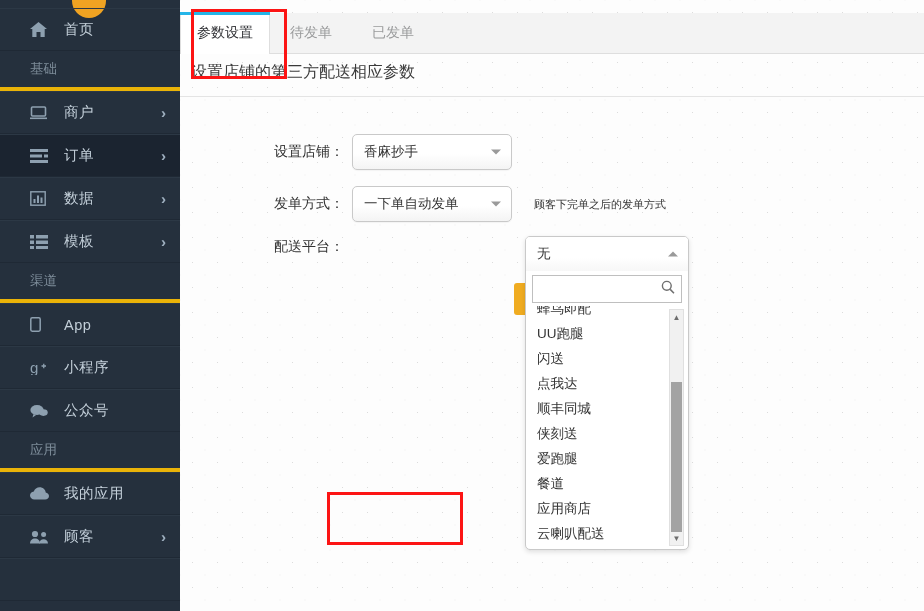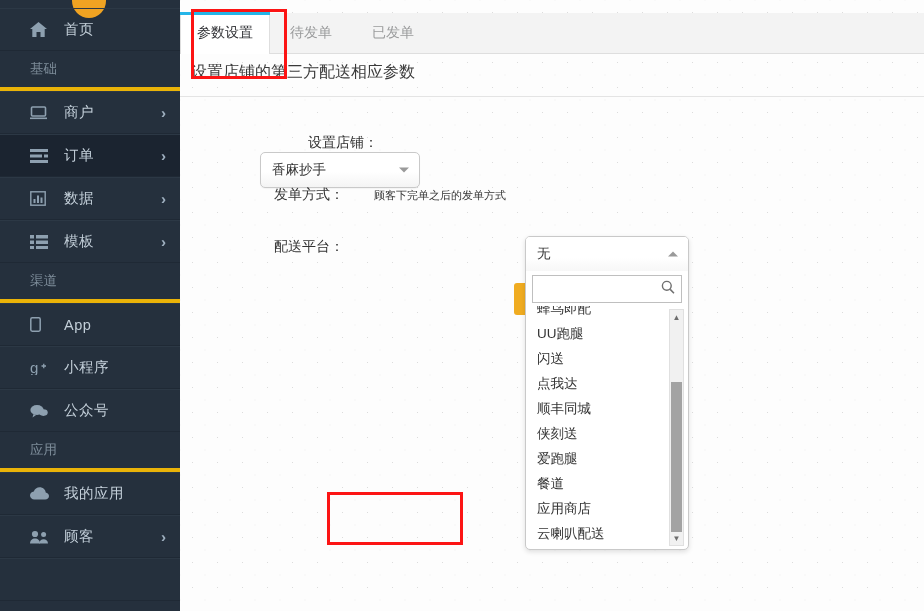--- a/index.html
+++ b/index.html
@@ -416,30 +416,34 @@
         <span>待发单</span>
       </div>
       <div class="tab">
         <span>已发单</span>
       </div>
     </div>
 
     <div class="subtitle">设置店铺的第三方配送相应参数</div>
     <div class="hr-line"></div>
 
-    <div class="form-row" style="left:80px; top:134px;flex-direction:column;">
+    <div class="form-row" style="left:80px; top:134px;">
       <div class="form-label">设置店铺：</div>
       <div class="sel">
         <span>香麻抄手</span>
         <span class="caret"></span>
       </div>
     </div>
 
     <div class="form-row" style="left:80px; top:186px;">
       <div class="form-label">发单方式：</div>
+      <div class="sel">
+        <span>一下单自动发单</span>
+        <span class="caret"></span>
+      </div>
       <div class="hint">顾客下完单之后的发单方式</div>
     </div>
 
     <div class="form-row" style="left:80px; top:238px;">
       <div class="form-label">配送平台：</div>
     </div>
 
     <button class="btn-orange">
       <span>其它店铺</span>
     </button>

